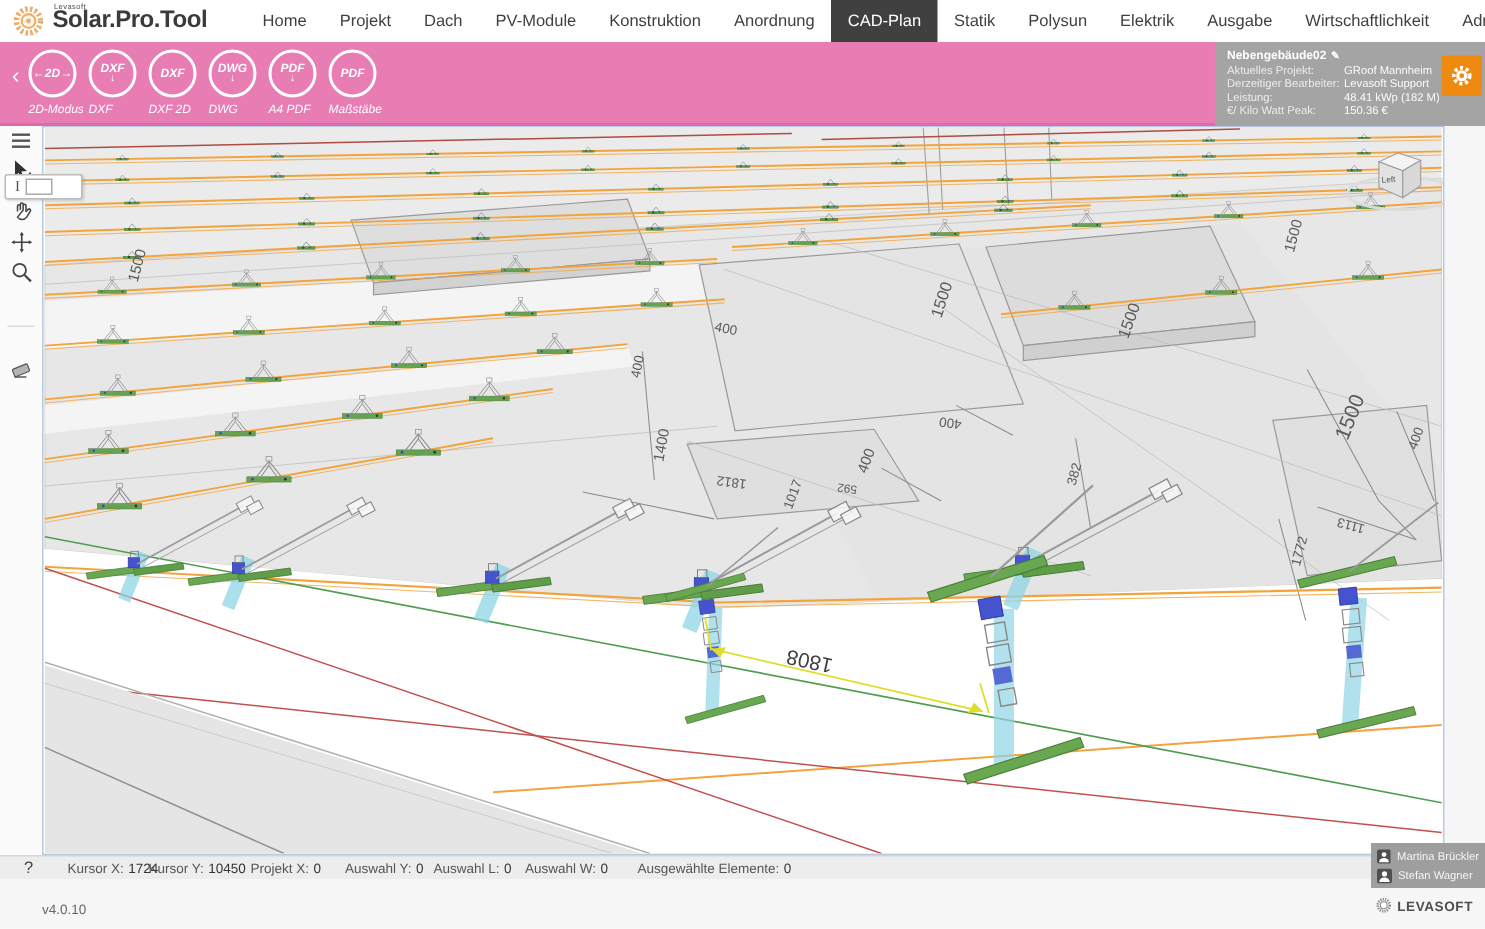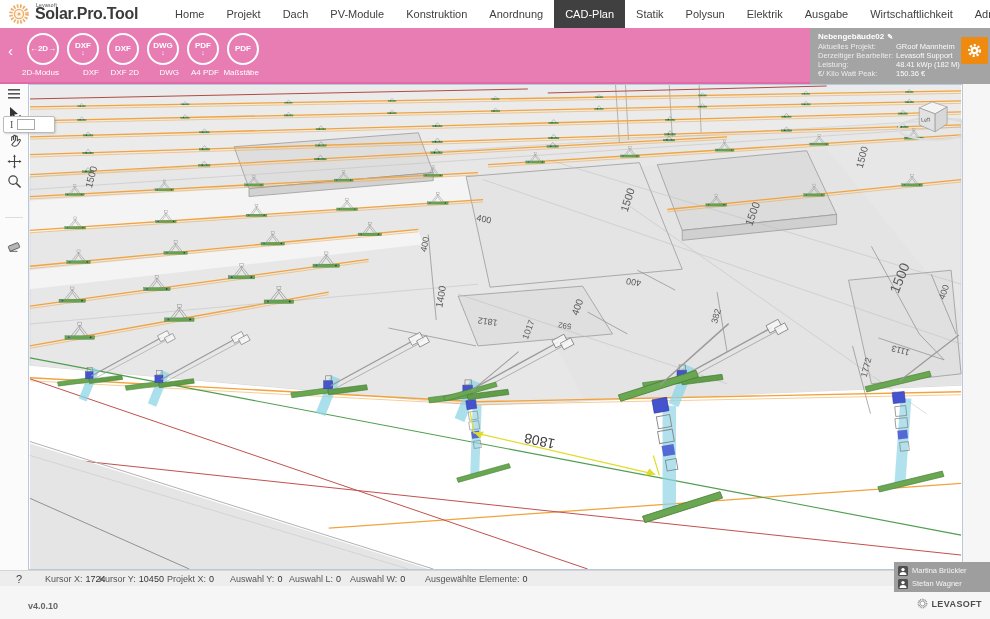--- a/index.html
+++ b/index.html
@@ -11,21 +11,21 @@
   .brand-wrap { position:relative; margin-left:5px; }
   .brand-small { position:absolute; top:-3px; left:1px; font-size:5px; color:#4a4a4a; letter-spacing:.3px; }
   .brand { font-size:16px; font-weight:bold; color:#3b3b3b; letter-spacing:-0.3px; }
   .menu { display:flex; margin-left:26px; }
   .menu-item { font-size:11px; color:#3f3f3f; line-height:28px; padding:0 11px; cursor:pointer; white-space:nowrap; }
   .menu-item.active { background:#404040; color:#fff; }
 
   
   .ribbon { position:absolute; left:0; top:28px; width:990px; height:56px; background:#e87db4; border-bottom:2px solid #e06aa9; display:flex; align-items:center; }
   .chev { color:#fff; font-size:15px; margin:0 6px 10px 8px; cursor:pointer; }
-  .tool-btn { width:40px; display:flex; flex-direction:column; align-items:flex-end; color:#fff; cursor:pointer; margin-right:0px; }
+  .tool-btn { width:40px; display:flex; flex-direction:column; align-items:flex-start; color:#fff; cursor:pointer; margin-right:0px;font-style:italic; }
   .tool-btn.wide { width:92px; margin-left:10px; }
   .tb-circle { width:32px; height:32px; border:2px solid #fff; border-radius:50%; display:flex; flex-direction:column; align-items:center; justify-content:center; font-size:8px; font-weight:bold; line-height:8px; }
   .tb-circle .arr { font-size:7px; line-height:6px; }
   .tb-circle.filled { background:#fff; }
   .tb-label { font-size:8px; margin-top:3px; white-space:nowrap; }
 
   
   .projpanel { position:absolute; right:0; top:28px; width:180px; height:56px; background:#a4a4a4; padding:4px 34px 4px 8px; z-index:6; }
   .pp-title { font-size:8px; font-weight:bold; color:#fff; margin-bottom:1px; }
   .pp-title .edit-ic { font-size:7px; margin-left:3px; }
@@ -48,26 +48,26 @@
   svg text { font-family:"Liberation Sans",sans-serif; }
 
   
   .statusbar { position:absolute; left:0; top:570px; width:990px; height:16px; background:#ededed; border-top:1px solid #d6d6d6; font-size:9px; color:#555; z-index:5; }
   .sb-help { position:absolute; left:16px; top:2px; font-size:11px; color:#444; cursor:pointer; }
   .sb-field { position:absolute; top:3px; white-space:nowrap;padding-left:12px; }
   .sb-field .val { color:#333; margin-left:3px; }
   .sbf0{left:33px}.sbf1{left:87px}.sbf2{left:155px}.sbf3{left:218px}.sbf4{left:277px}.sbf5{left:338px}.sbf6{left:413px}
 
   
-  .userpanel { position:absolute; right:0; top:562px; width:96px; height:30px; background:#9e9e9e; padding:2px 4px; z-index:8; }
+  .userpanel { position:absolute; right:0; top:562px; width:76px; height:30px; background:#9e9e9e; padding:2px 4px; z-index:8; }
   .user-row { display:flex; align-items:center; height:13px; cursor:pointer; }
   .user-row .name { font-size:7.5px; color:#f5f5f5; margin-left:4px; white-space:nowrap; }
   .footer-logo { position:absolute; right:8px; top:598px; display:flex; align-items:center; z-index:5; }
   .footer-logo .lv-text { font-size:9px; font-weight:bold; color:#4e4e4e; letter-spacing:.4px; margin-left:3px; }
-  .version { position:absolute; left:28px; top:601px; font-size:9px; color:#666; z-index:5;font-weight:bold; }
+  .version { position:absolute; left:28px; top:601px; font-size:9px; color:#666; z-index:5; }
 </style>
 </head>
 <body>
 
 <div class="topbar">
   <div class="logo-wrap">
     <svg width="22" height="22" viewBox="0 0 22 22">
       <circle cx="11" cy="11" r="8" fill="none" stroke="#edae6c" stroke-width="3.6" stroke-dasharray="1.7 1.5"></circle>
       <circle cx="11" cy="11" r="4.6" fill="#fdf4e8" stroke="#edae6c" stroke-width="1.4"></circle>
       <circle cx="11" cy="11" r="1.6" fill="#edae6c"></circle>

